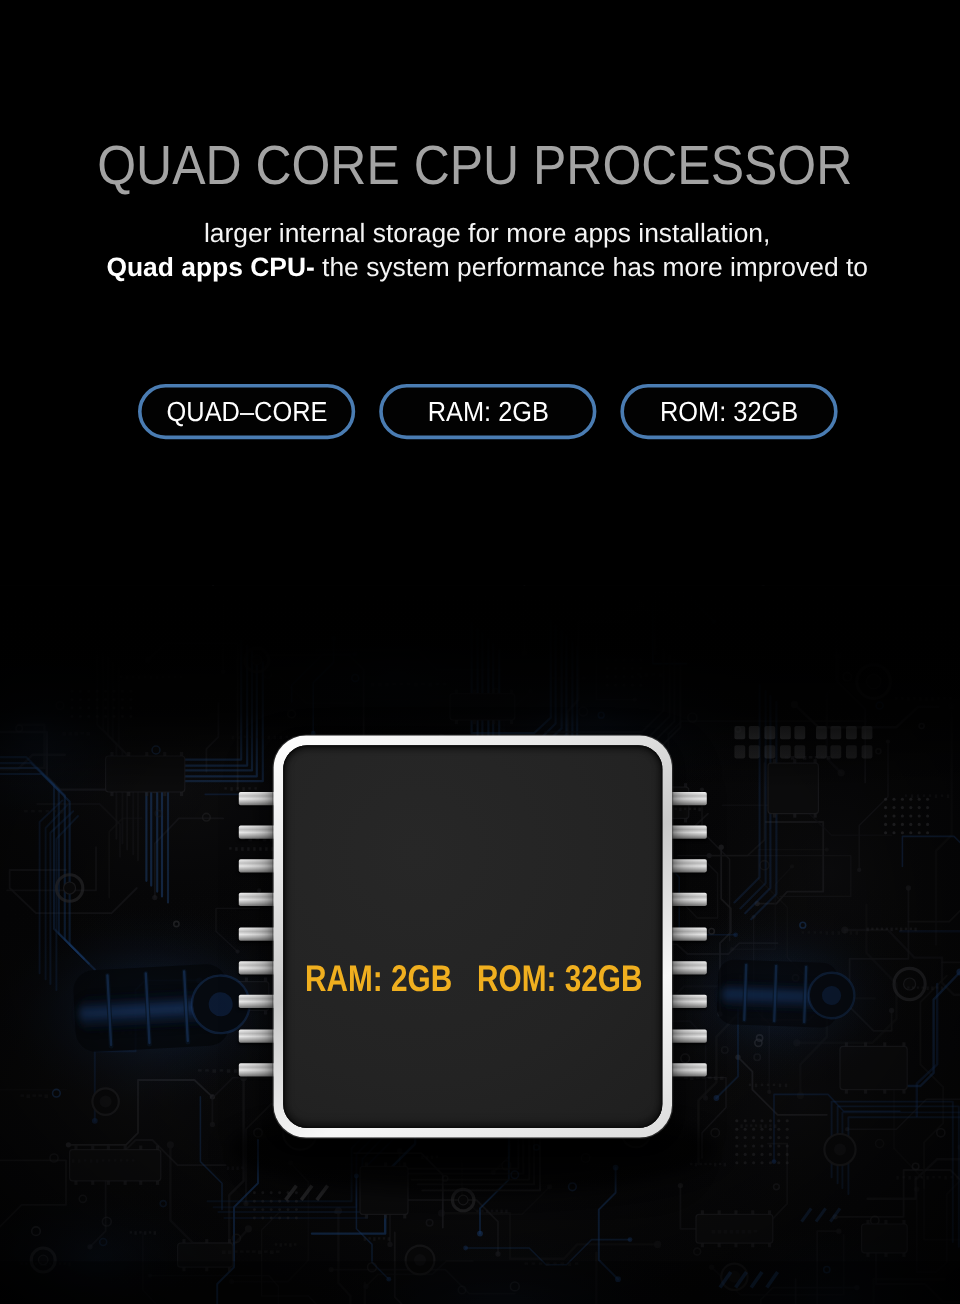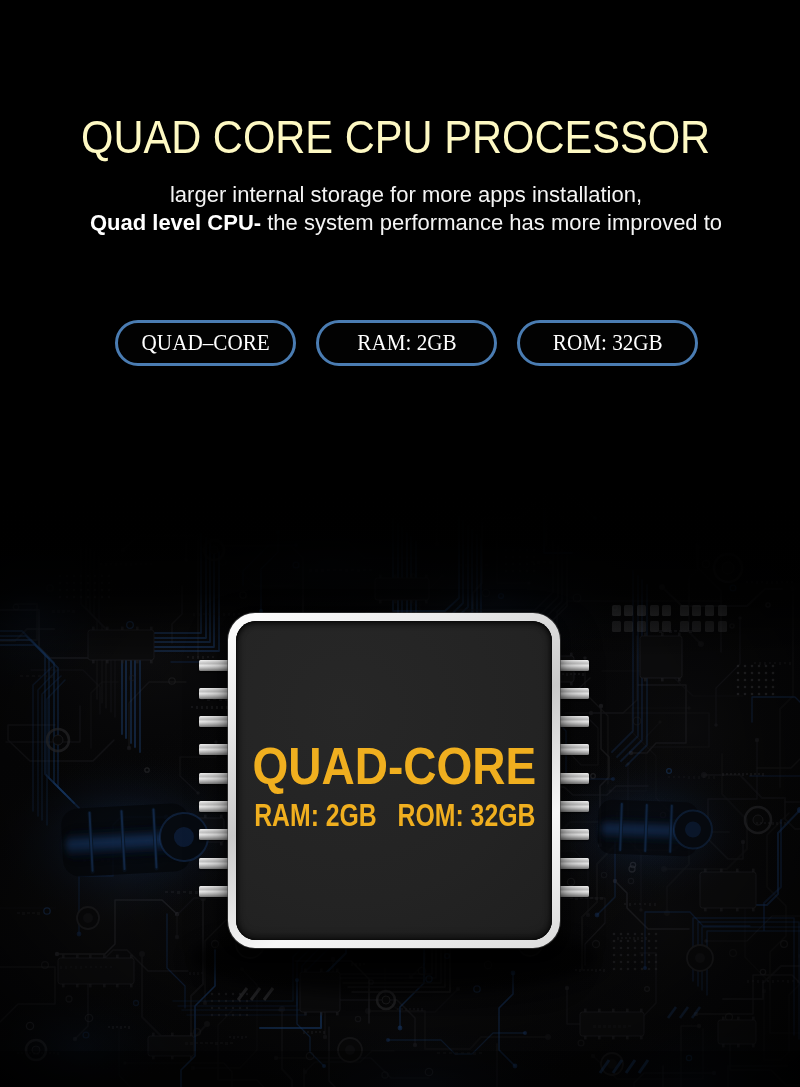--- a/index.html
+++ b/index.html
@@ -4,31 +4,31 @@
 <title>Quad Core CPU Processor</title>
 <style>
   * { margin:0; padding:0; box-sizing:border-box; }
   html,body { background:#000; }
   body { width:800px; height:1087px; position:relative; overflow:hidden;
          font-family:"Liberation Sans","DejaVu Sans",sans-serif; }
   .page { position:absolute; inset:0; background:#000; }
 
   
   .hero-title { position:absolute; top:111px; left:0; width:800px; text-align:center;
-    color:#fef9c3; font-size:46px; line-height:52px; font-weight:400; white-space:nowrap; }
+    color:#a3a3a3; font-size:46px; line-height:52px; font-weight:400; white-space:nowrap; }
   .hero-title span { display:inline-block; transform:translateX(-4px) scaleX(0.905); transform-origin:center; }
 
   .hero-desc { position:absolute; top:181px; left:0; width:800px; text-align:center;
     color:#f4f4f4; font-size:22px; line-height:28px; font-weight:400; }
   .hero-desc .in { display:inline-block; transform:translateX(6px); transform-origin:center; }
   .hero-desc b { font-weight:700; color:#fff; }
 
   
   .badges { position:absolute; top:320px; left:115px; width:583px; height:46px;
-    display:flex; justify-content:space-between;font-family:Liberation Serif, serif; }
+    display:flex; justify-content:space-between; }
   .badge { width:181px; height:46px; border:3px solid #4a7cb2; border-radius:23px;
     background:#020202; display:flex; align-items:center; justify-content:center; }
   .badge span { color:#fff; font-size:23px; display:inline-block; transform:scaleX(0.92); white-space:nowrap; }
 
   
   .board { position:absolute; left:0; top:488px; width:800px; height:599px; background:#000; }
   .board svg { position:absolute; inset:0; display:block; }
 
   
   .chip { position:absolute; left:228px; top:125px; width:332px; height:335px; }
@@ -55,21 +55,21 @@
   .chip-specs .in { display:inline-flex; gap:26px; transform:scaleX(0.80); transform-origin:center; }
 </style>
 </head>
 <body>
 
 <div class="page">
 
   <h1 class="hero-title"><span>QUAD CORE CPU PROCESSOR</span></h1>
 
   <p class="hero-desc"><span class="in"><span>larger internal storage for more apps installation,</span><br>
-    <b>Quad level CPU-</b><span> the system performance has more improved to</span><br>
+    <b>Quad apps CPU-</b><span> the system performance has more improved to</span><br>
     </span></p>
 
   <div class="badges">
     <div class="badge">
         <span>QUAD–CORE</span>
       </div>
     <div class="badge">
         <span>RAM: 2GB</span>
       </div>
     <div class="badge">
@@ -1448,21 +1448,20 @@
       <div class="pin r" style="top:188.0px"></div>
       <div class="pin l" style="top:216.3px"></div>
       <div class="pin r" style="top:216.3px"></div>
       <div class="pin l" style="top:244.6px"></div>
       <div class="pin r" style="top:244.6px"></div>
       <div class="pin l" style="top:272.9px"></div>
       <div class="pin r" style="top:272.9px"></div>
       <div class="chip-bezel"></div>
       <div class="chip-inner"></div>
       <div class="chip-text">
-        <div class="chip-title"><span>QUAD-CORE</span></div>
         <div class="chip-specs"><span class="in">
               <span>RAM: 2GB</span>
               <span>ROM: 32GB</span>
             </span></div>
       </div>
     </div>
   </div>
 
 </div>
 

